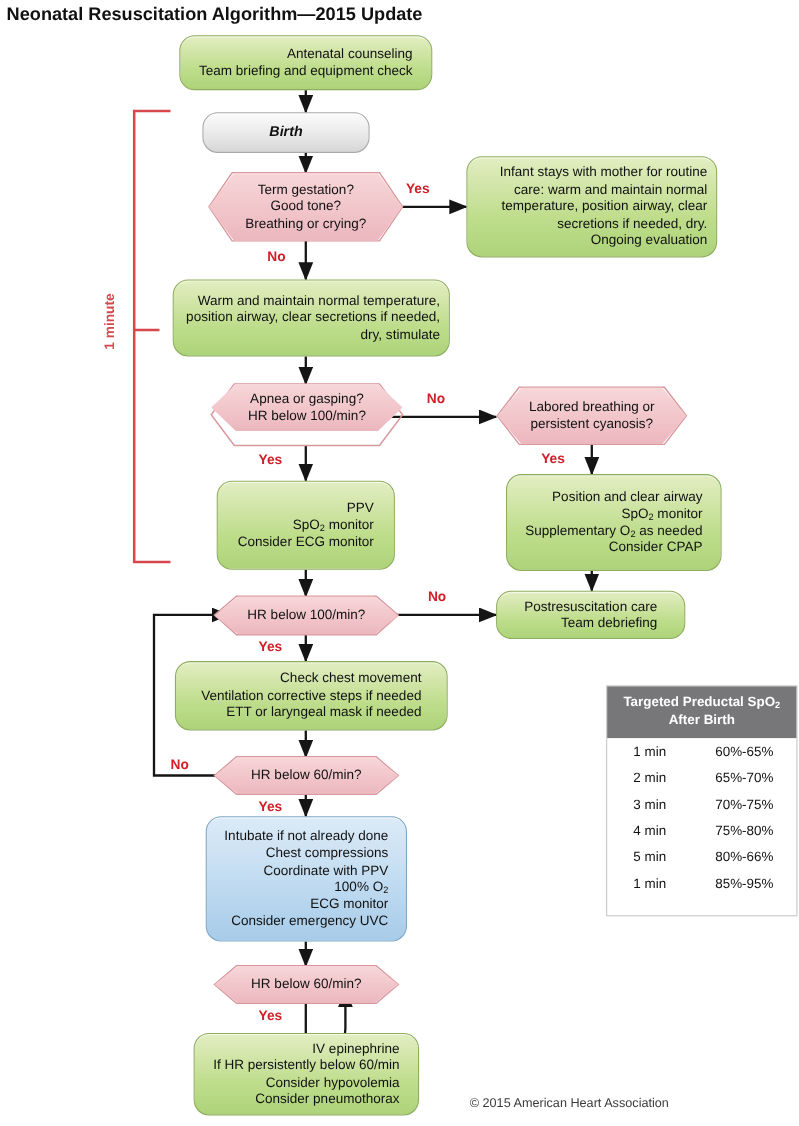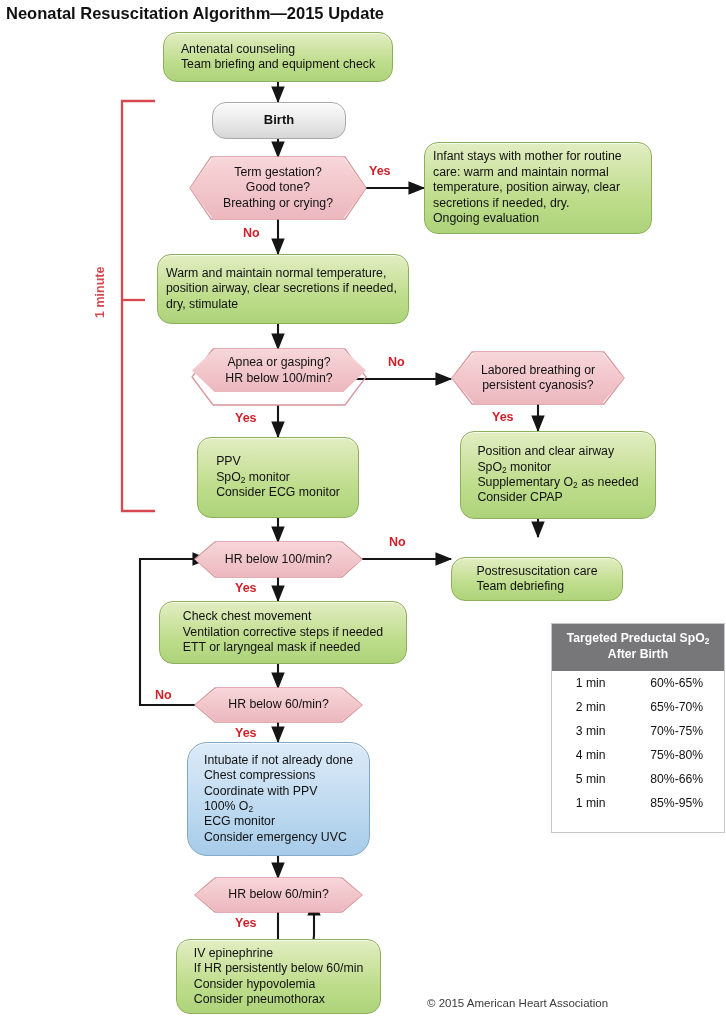--- a/index.html
+++ b/index.html
@@ -2,35 +2,34 @@
 <html><head>
 <meta charset="utf-8">
 <style>
   html,body{margin:0;padding:0;background:#ffffff;}
   body{
     width:726px;height:1024px;position:relative;overflow:hidden;
     font-family:"Liberation Sans","DejaVu Sans",sans-serif;
     color:#111;
   }
   #canvas{position:absolute;left:0;top:0;width:726px;height:1024px;}
-  .node{position:absolute;box-sizing:border-box;display:flex;align-items:center;justify-content:center;text-align:left;}
+  .node{position:absolute;box-sizing:border-box;display:flex;align-items:center;justify-content:center;text-align:right;}
   .node .txt{line-height:1.26;padding:0 8px;white-space:pre-line;}
 
   
   .rrect{border-radius:14px;border:1px solid #8aa85a;}
   .green{
     background:linear-gradient(180deg,#e2eec2 0%,#d3e6ab 26%,#bedd8b 62%,#add37a 100%);
     border-color:#8fae5d;
     box-shadow:inset 0 1px 0 rgba(255,255,255,.65);
   }
   .blue{
     background:linear-gradient(180deg,#dbeaf7 0%,#cde2f4 30%,#b7d6ee 70%,#a7cbe9 100%);
     border-color:#7fa7c6;
     box-shadow:inset 0 1px 0 rgba(255,255,255,.7);
-    border-radius:20px;
   }
   .grey{
     background:linear-gradient(180deg,#fbfbfb 0%,#f0f0f0 35%,#e3e3e3 70%,#d6d6d7 100%);
     border-color:#a9a9ab;
     box-shadow:inset 0 1px 0 rgba(255,255,255,.9);
   }
   .grey .txt{font-weight:bold;}
 
   
   .hex{position:absolute;}
@@ -130,21 +129,21 @@
     <polygon points="215,688 342,688 362,705 342,722 215,722 195,705"></polygon>
     <polygon points="215,878 342,878 362,895 342,912 215,912 195,895"></polygon>
   </g>
 </svg>
 
 <div class="node rrect green" style="left:163px;top:32px;width:230px;height:50px;">
   <div class="txt" style="font-size:12.3px;">Antenatal counseling
 Team briefing and equipment check</div>
 </div>
 
-<div class="node rrect grey" style="left:212px;top:102px;width:134px;height:37px;">
+<div class="node rrect grey" style="left:184px;top:102px;width:152px;height:37px;font-style:italic;">
   <div class="txt" style="font-size:13px;">Birth</div>
 </div>
 
 <div class="hex" style="left:190px;top:157px;width:176px;height:62px;">
   <div class="hexshape"></div>
   <div class="hextxt" style="font-size:12.3px;">Term gestation?
 Good tone?
 Breathing or crying?</div>
 </div>
 
@@ -175,21 +174,21 @@
 
 <div class="node rrect green" style="left:460px;top:431px;width:196px;height:88px;">
   <div class="txt" style="font-size:12.3px;">Position and clear airway<br>SpO<sub>2</sub> monitor<br>Supplementary O<sub>2</sub> as needed<br>Consider CPAP</div>
 </div>
 
 <div class="hex" style="left:195px;top:542px;width:167px;height:35px;">
   <div class="hexshape"></div>
   <div class="hextxt" style="font-size:12.3px;">HR below 100/min?</div>
 </div>
 
-<div class="node rrect green" style="left:451px;top:537px;width:172px;height:44px;margin-top:20px;">
+<div class="node rrect green" style="left:451px;top:537px;width:172px;height:44px;">
   <div class="txt" style="font-size:12.3px;">Postresuscitation care
 Team debriefing</div>
 </div>
 
 <div class="node rrect green" style="left:159px;top:601px;width:248px;height:63px;">
   <div class="txt" style="font-size:12.3px;">Check chest movement
 Ventilation corrective steps if needed
 ETT or laryngeal mask if needed</div>
 </div>
 

